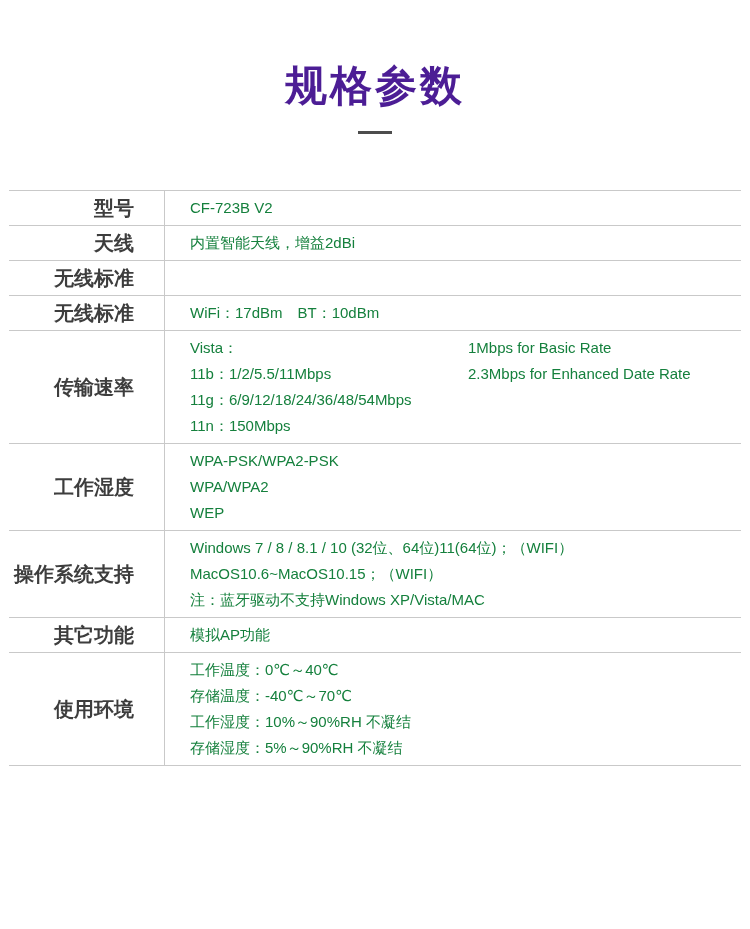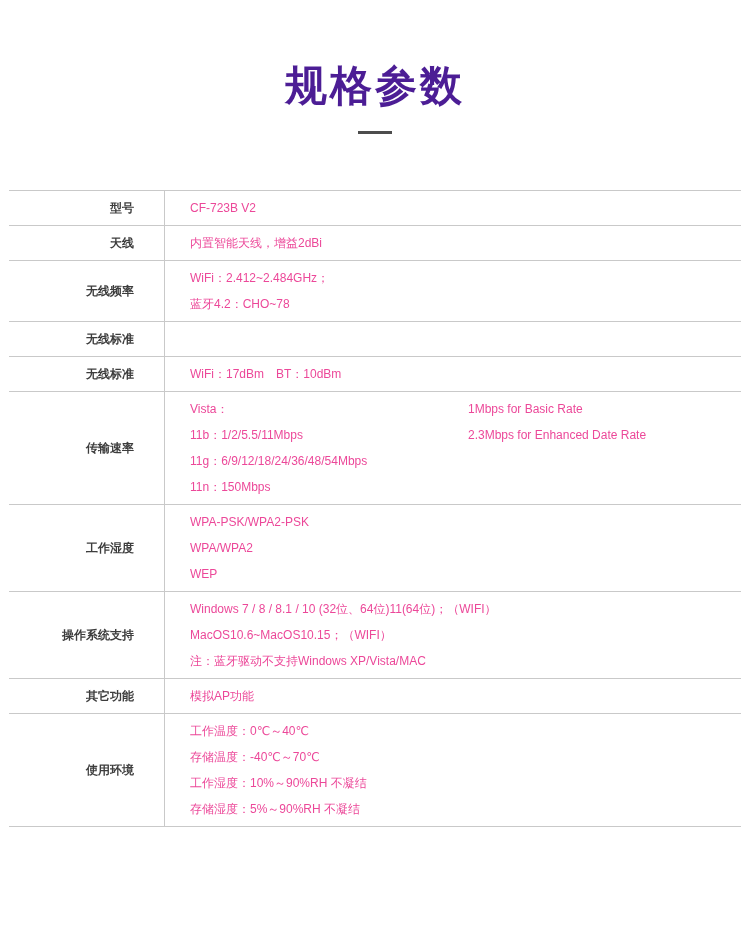--- a/index.html
+++ b/index.html
@@ -45,34 +45,34 @@
   }
   .spec-label {
     flex: none;
     width: 156px;
     box-sizing: border-box;
     padding-right: 30px;
     border-right: 1px solid #c9c9c9;
     display: flex;
     align-items: center;
     justify-content: flex-end;
-    font-size: 12px;
+    font-size: 20px;
     font-weight: 700;
     color: #3d3d3d;
     white-space: nowrap;
   }
   .spec-value {
     flex: 1;
     box-sizing: border-box;
     padding: 4px 10px 4px 25px;
     display: flex;
     flex-direction: column;
     justify-content: center;
-    font-size: 12px;
-    color: #ec4899;
+    font-size: 15px;
+    color: #15803d;
   }
   .value-line {
     line-height: 26px;
     white-space: pre-wrap;
   }
   .rate-columns {
     display: flex;
     align-items: flex-start;
   }
   .rate-col-wifi {
@@ -93,27 +93,20 @@
       <div class="spec-row">
         <div class="spec-label">型号</div>
         <div class="spec-value">
           <div class="value-line">CF-723B V2</div>
         </div>
       </div>
       <div class="spec-row">
         <div class="spec-label">天线</div>
         <div class="spec-value">
           <div class="value-line">内置智能天线，增益2dBi</div>
-        </div>
-      </div>
-      <div class="spec-row">
-        <div class="spec-label">无线频率</div>
-        <div class="spec-value">
-          <div class="value-line">WiFi：2.412~2.484GHz；</div>
-          <div class="value-line">蓝牙4.2：CHO~78</div>
         </div>
       </div>
       <div class="spec-row">
         <div class="spec-label">无线标准</div>
       </div>
       <div class="spec-row">
         <div class="spec-label">无线标准</div>
         <div class="spec-value">
           <div class="value-line">WiFi：17dBm　BT：10dBm</div>
         </div>

